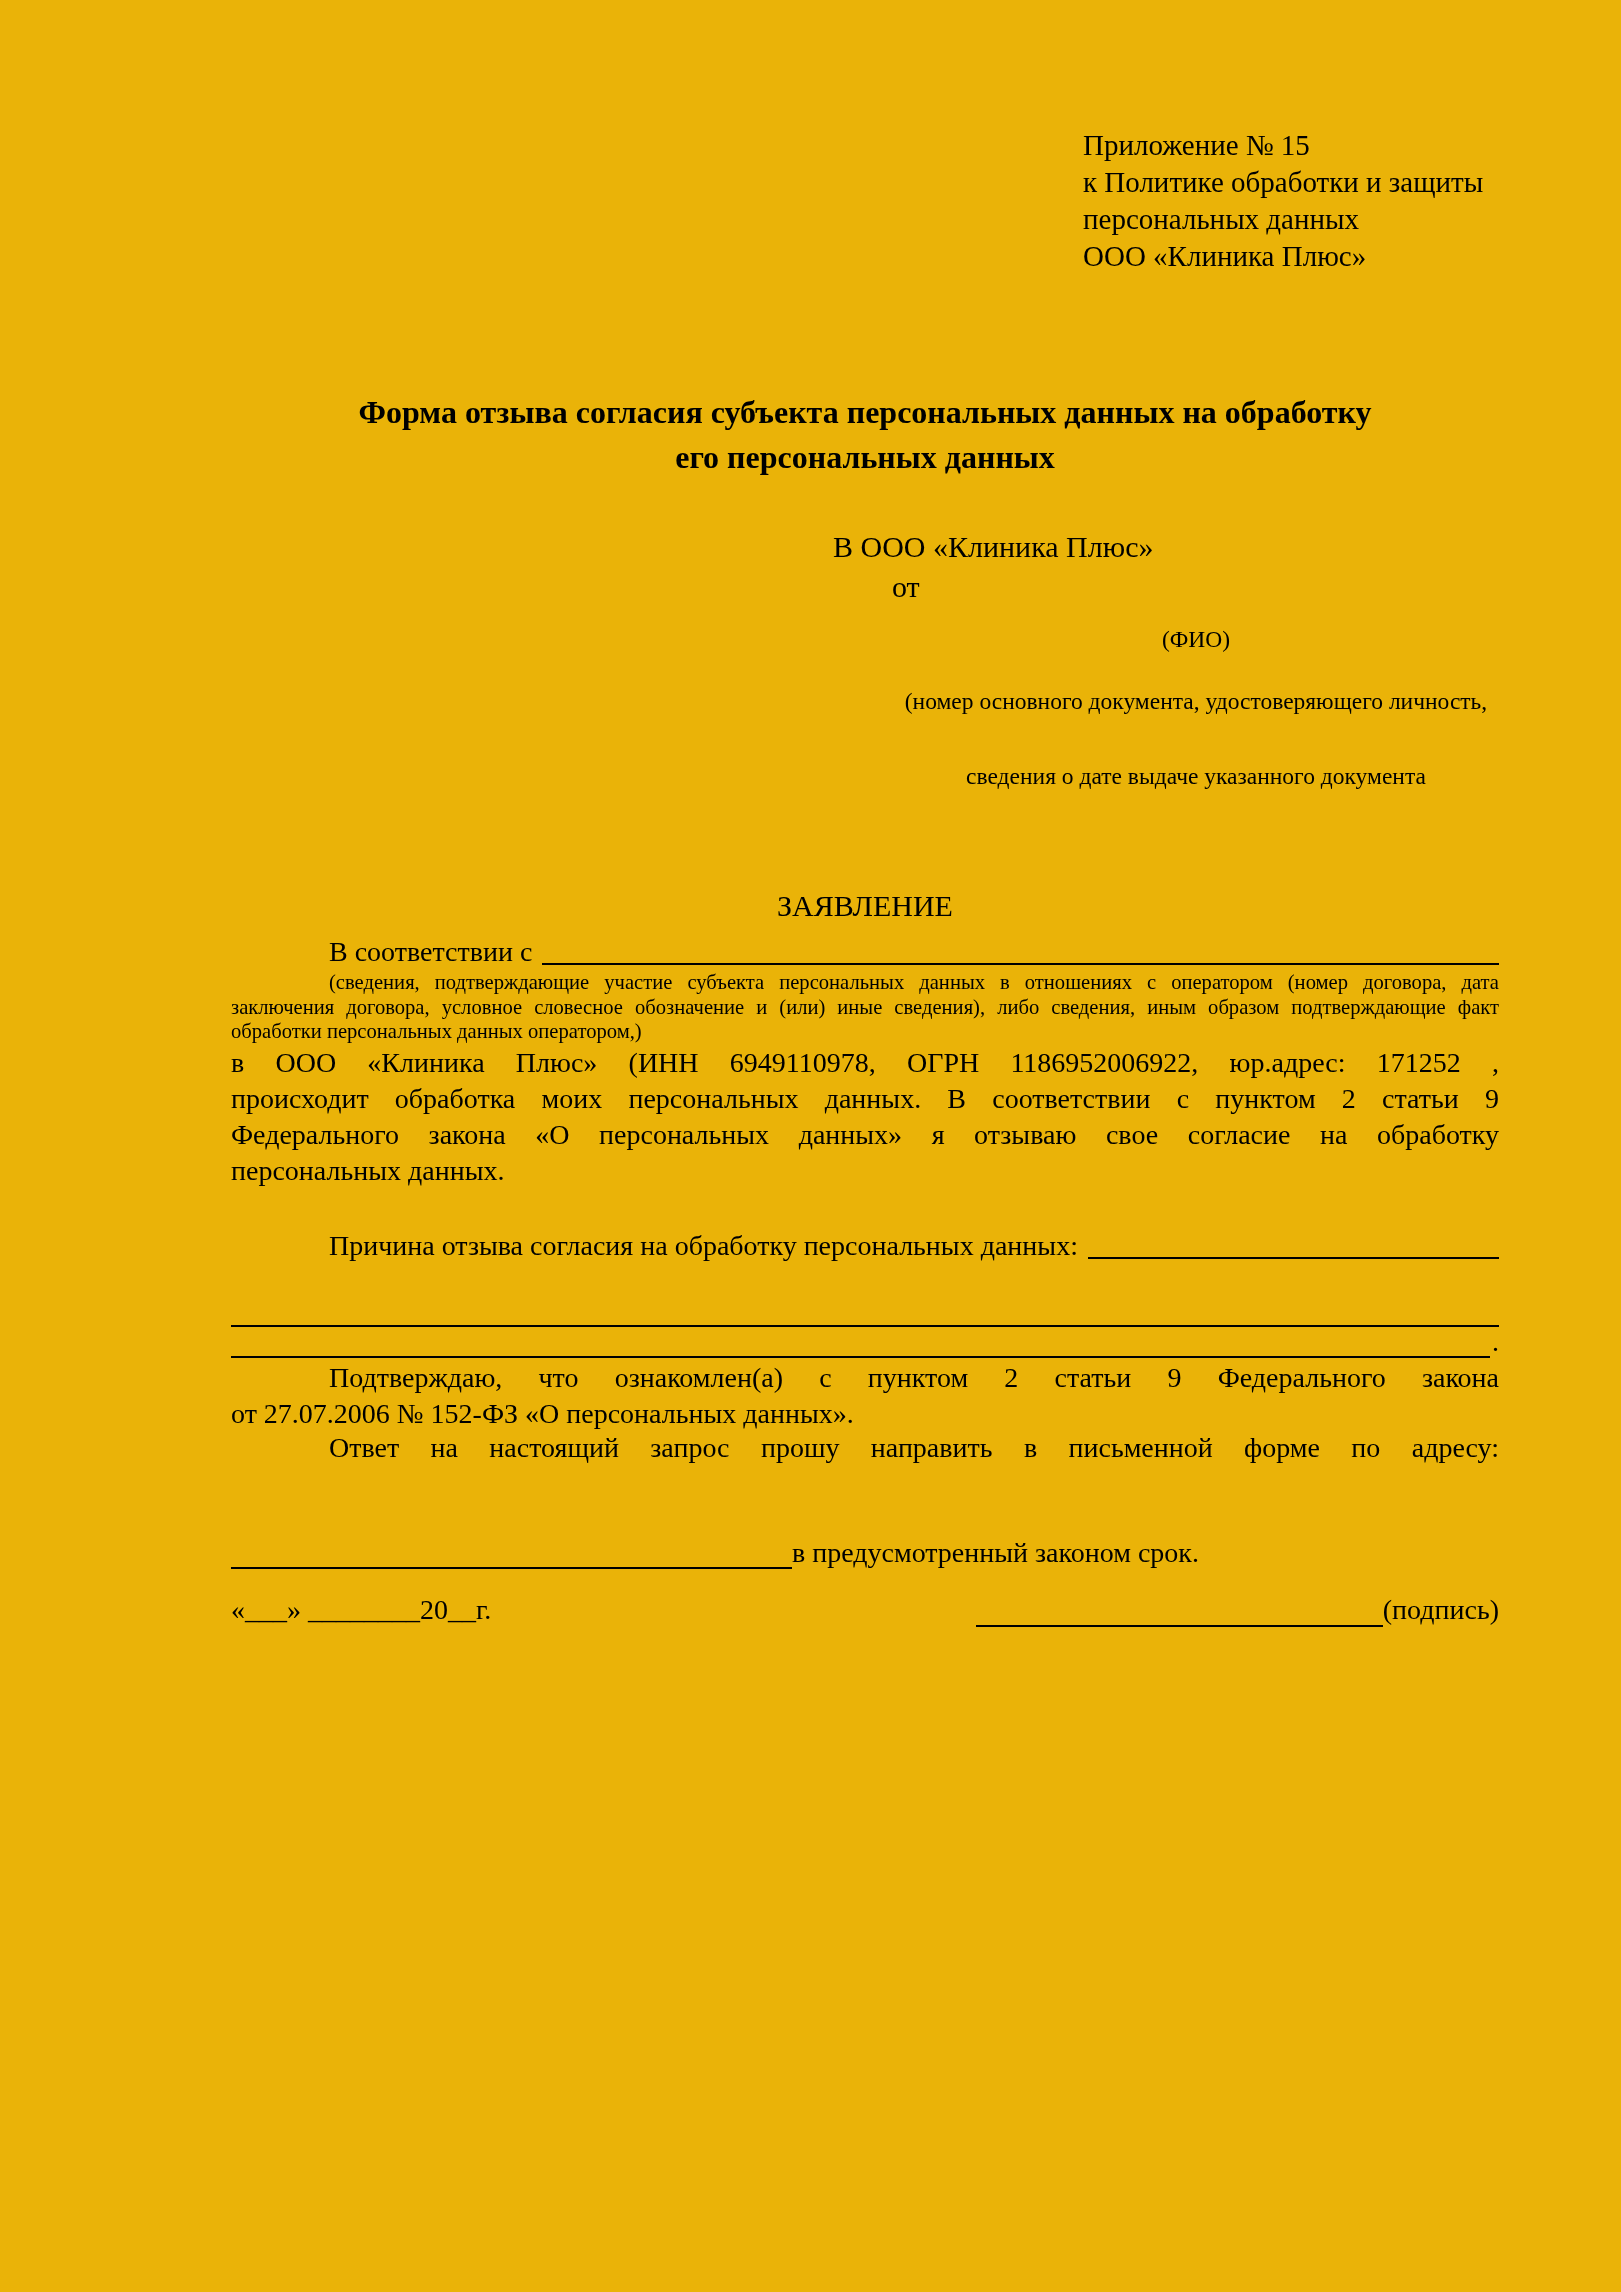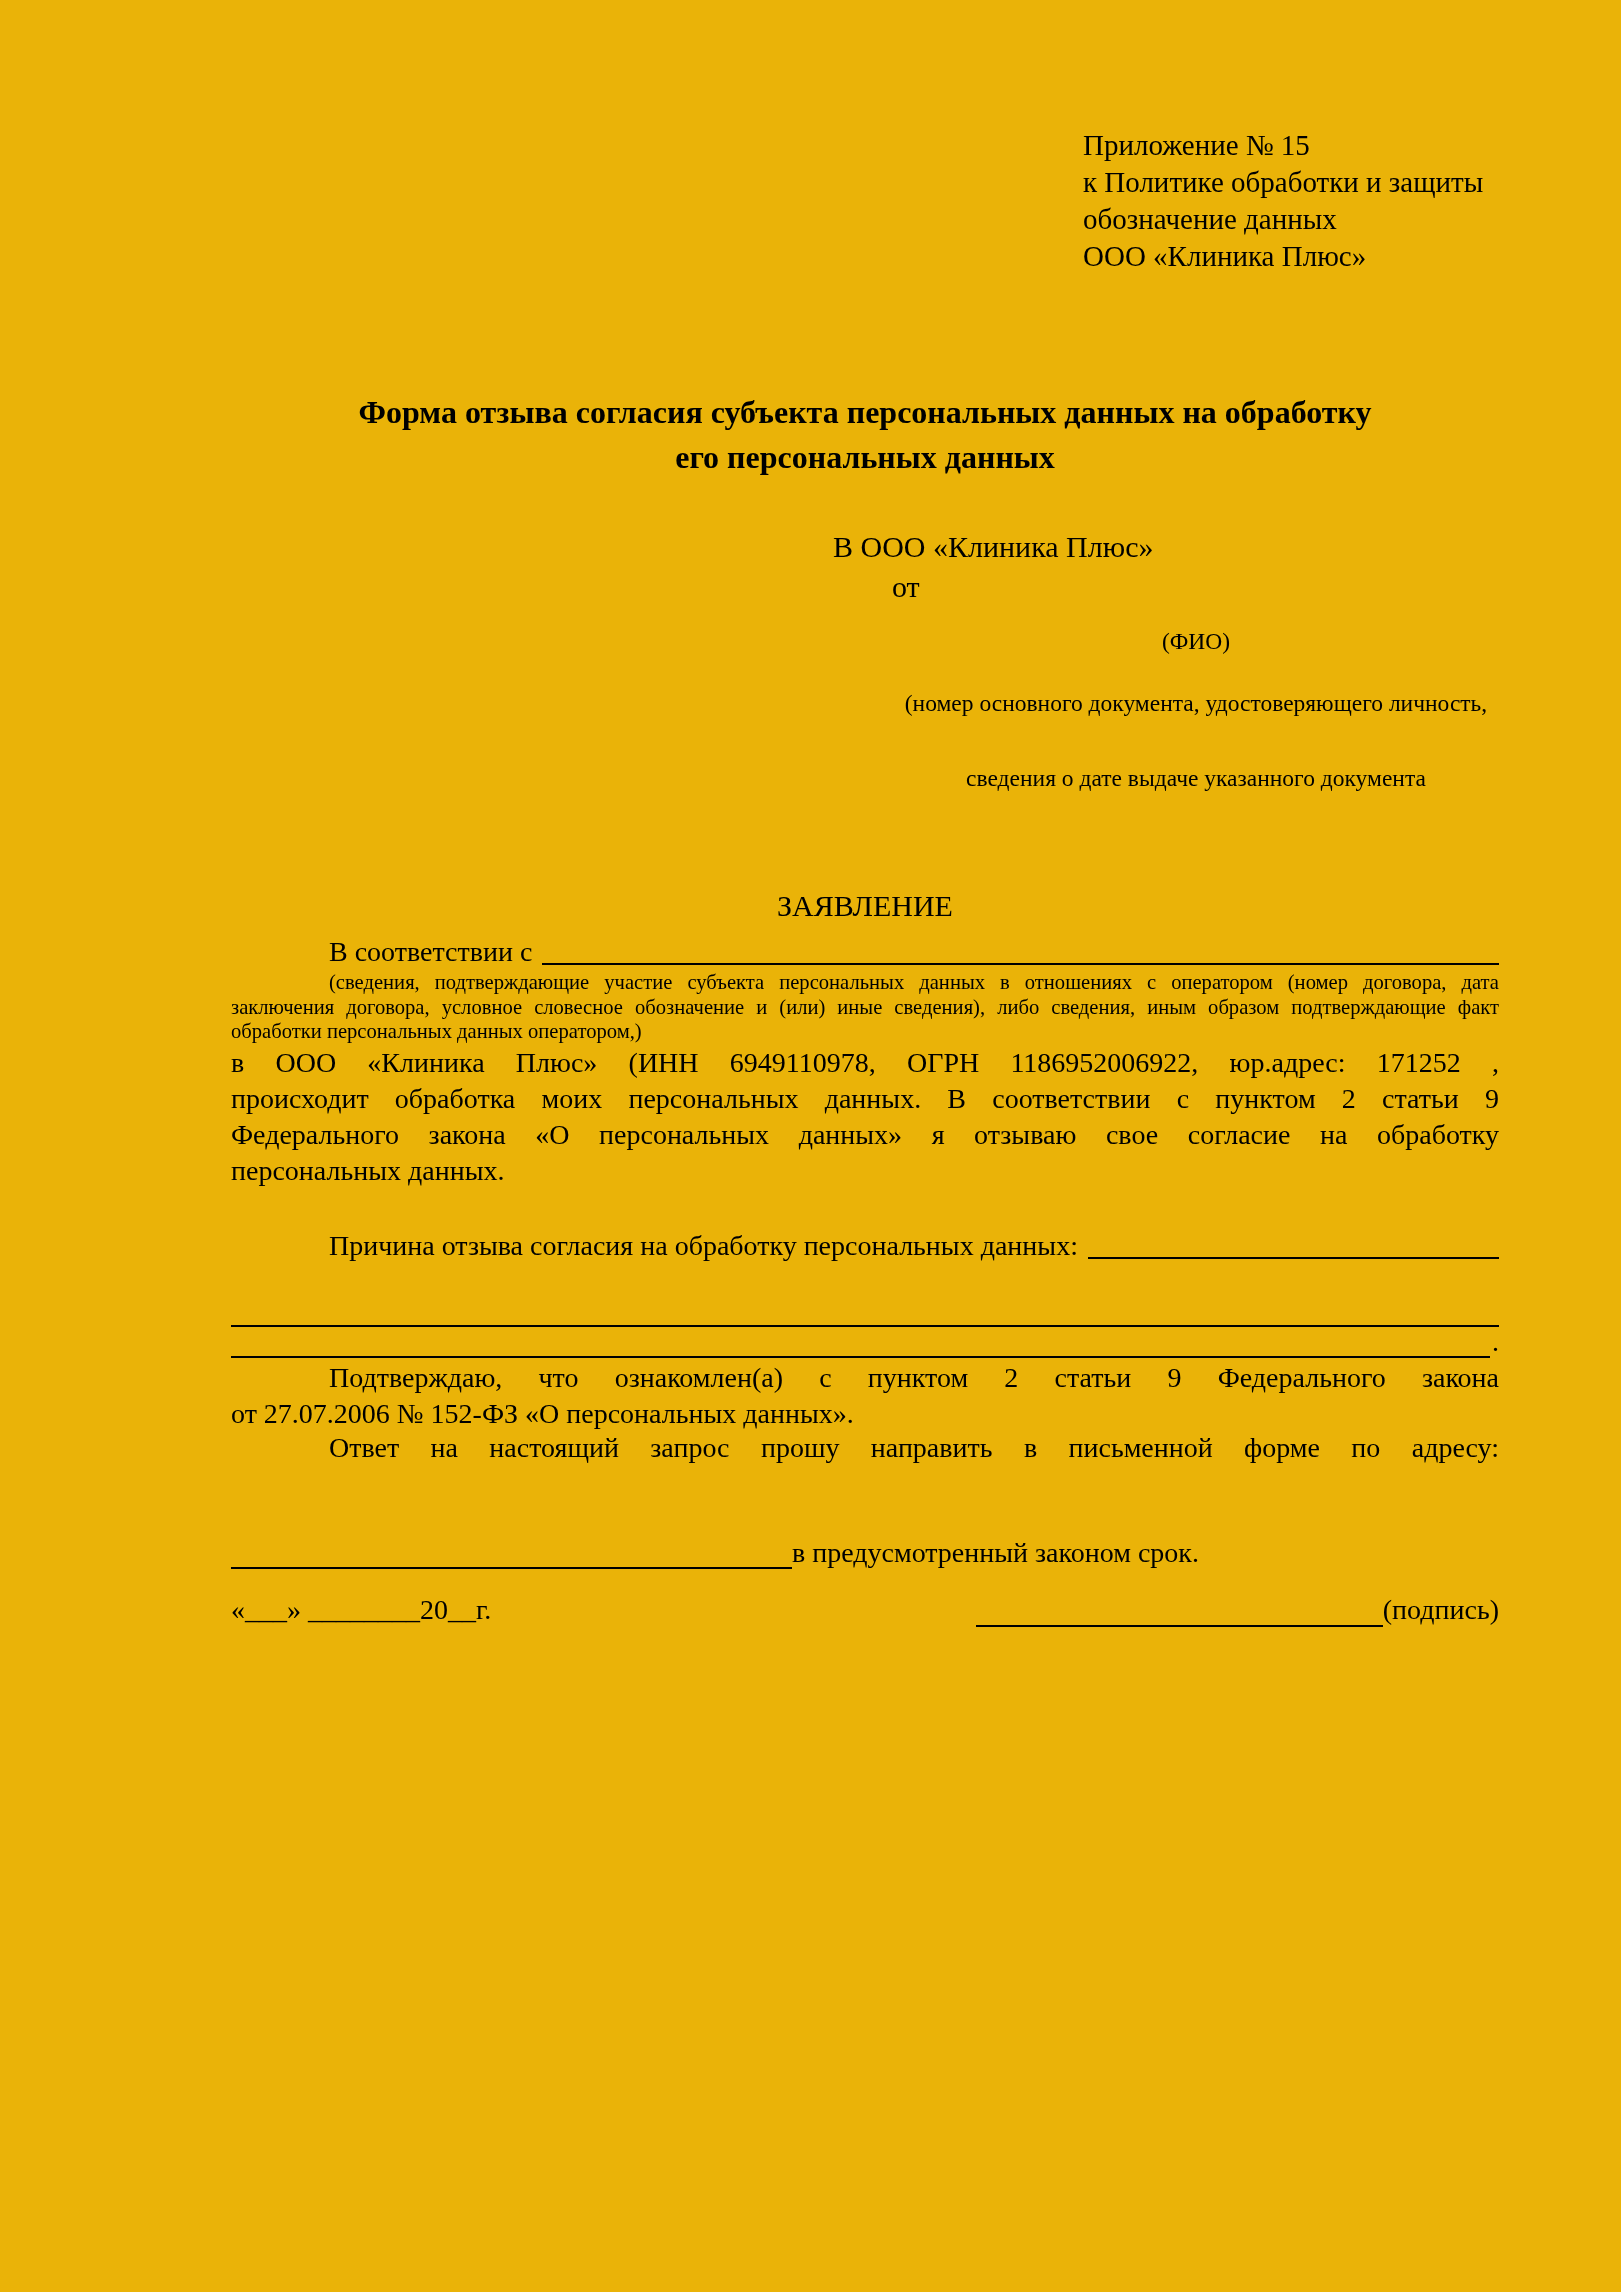--- a/index.html
+++ b/index.html
@@ -20,21 +20,21 @@
   
   .doc-title{
     position:absolute;left:231px;width:1268px;top:390px;
     text-align:center;font-weight:bold;font-size:32px;line-height:45px;
   }
   
   .addr-to{position:absolute;left:833px;top:530px;font-size:30px;white-space:nowrap;}
   .addr-from{position:absolute;left:892px;top:570px;font-size:30px;}
   .addr-field{
     position:absolute;left:889px;width:614px;
-    border-top:6px solid #eab308;
+    border-top:4px solid #eab308;
     text-align:center;font-size:23.5px;line-height:27.4px;
     padding-top:3.9px;white-space:nowrap;
   }
   .f1{top:618px}.f2{top:680px}.f3{top:755px}.f4{top:815px}
   
   .stmt-heading{
     position:absolute;left:231px;width:1268px;top:888px;
     text-align:center;font-size:30px;line-height:36px;
   }
   .row{position:absolute;left:231px;width:1268px;}
@@ -64,21 +64,21 @@
   .sig .cap{white-space:nowrap;}
 </style>
 </head>
 <body>
 
 <div class="page">
 
   <div class="annex">
     <div>Приложение № 15</div>
     <div>к Политике обработки и защиты</div>
-    <div>обозначение данных</div>
+    <div>персональных данных</div>
     <div>ООО «Клиника Плюс»</div>
   </div>
 
   <div class="doc-title">
     <div>Форма отзыва согласия субъекта персональных данных на обработку</div>
     <div>его персональных данных</div>
   </div>
 
   <div class="addr-to">В ООО «Клиника Плюс»</div>
   <div class="addr-from">от</div>

